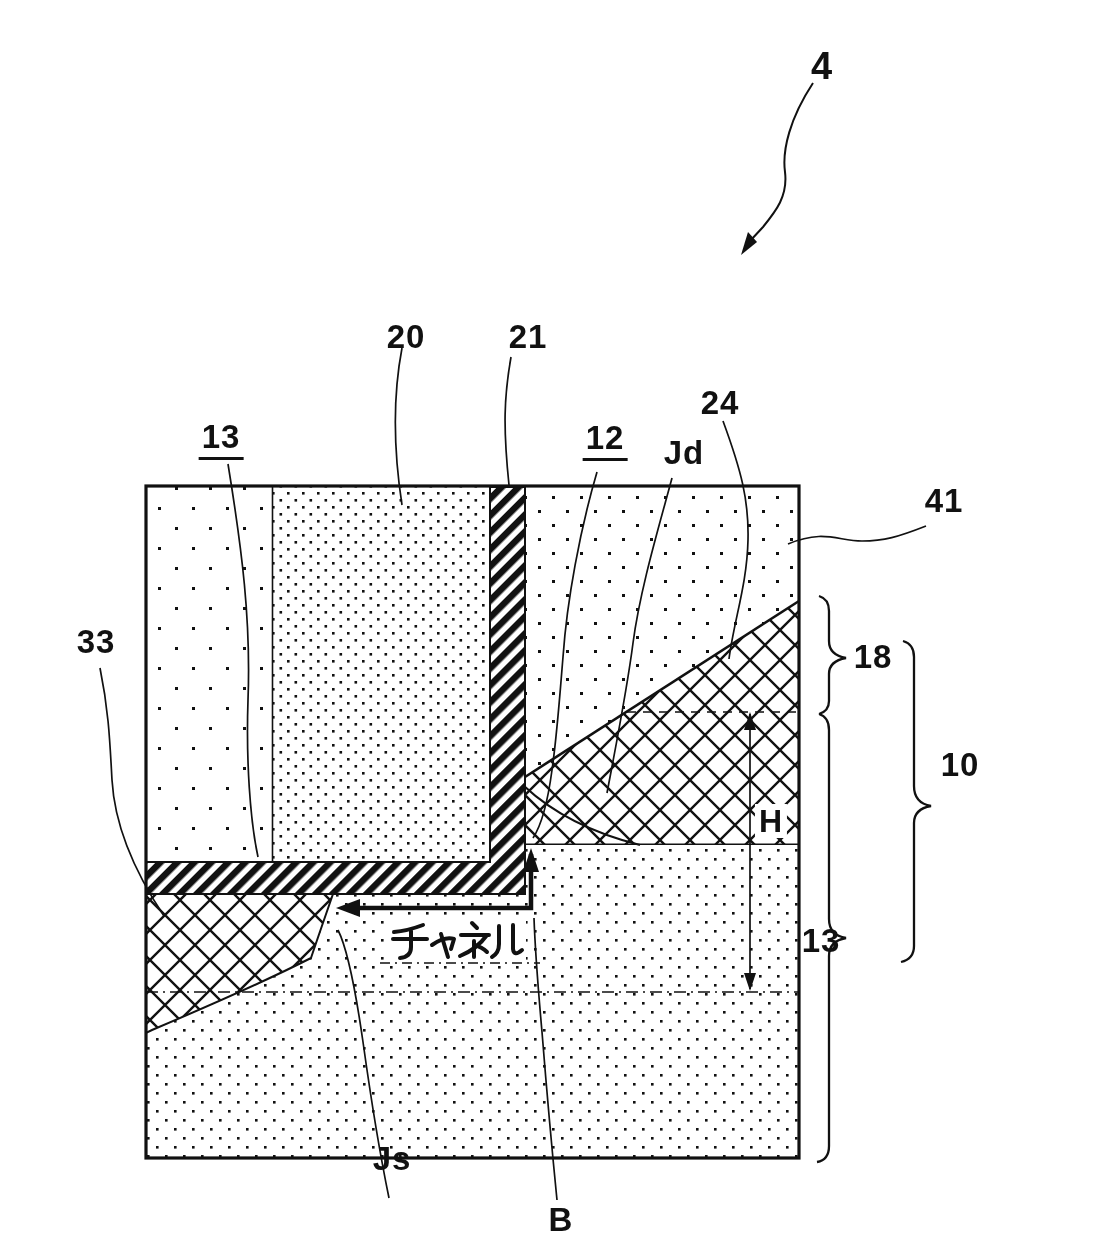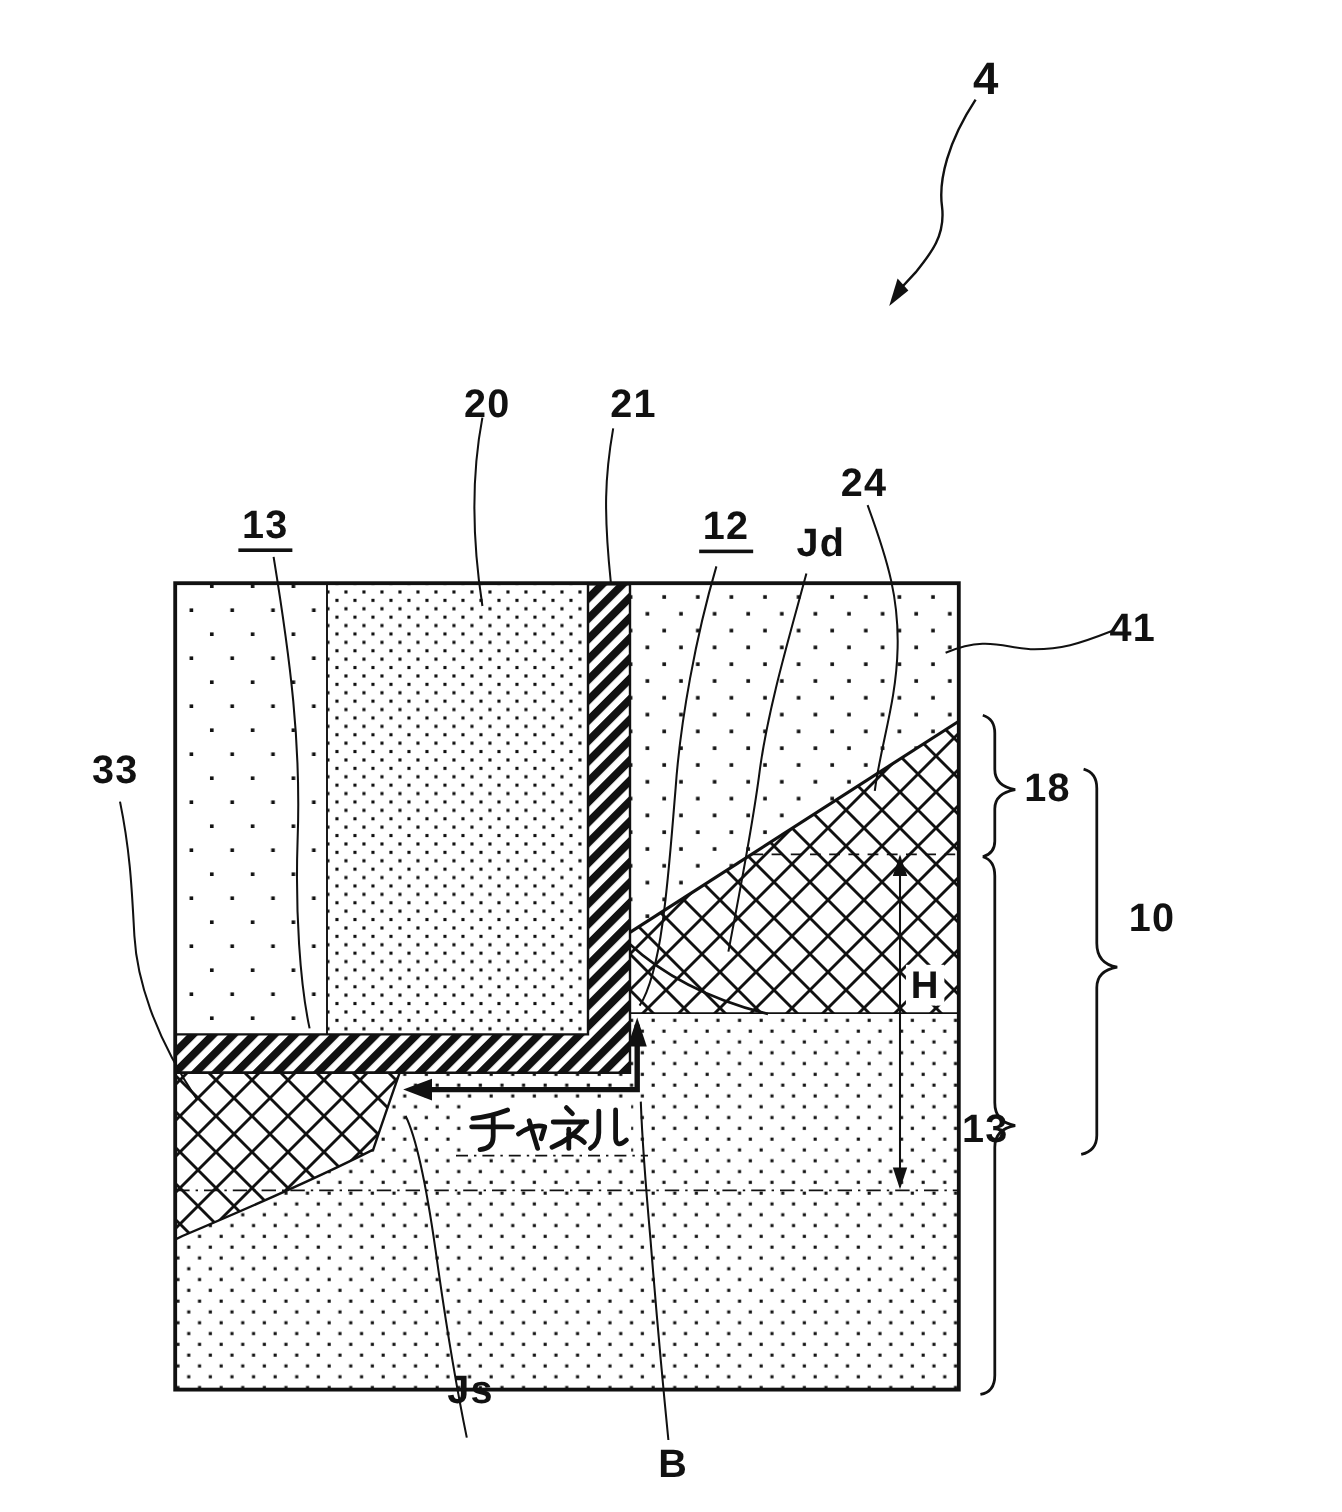--- a/index.html
+++ b/index.html
@@ -146,21 +146,21 @@
     </g>
   </svg>
 
   <div class="lbl big" style="left:822px;top:66px">4</div>
   <div class="lbl" style="left:406px;top:336px">20</div>
   <div class="lbl" style="left:528px;top:336px">21</div>
   <div class="lbl underline" style="left:221px;top:440px">13</div>
   <div class="lbl underline" style="left:605px;top:441px">12</div>
   <div class="lbl" style="left:684px;top:452px">Jd</div>
   <div class="lbl" style="left:720px;top:402px">24</div>
-  <div class="lbl" style="left:944px;top:523px">41</div>
+  <div class="lbl" style="left:944px;top:500px">41</div>
   <div class="lbl" style="left:96px;top:641px">33</div>
   <div class="lbl" style="left:873px;top:656px">18</div>
   <div class="lbl" style="left:960px;top:764px">10</div>
   <div class="lbl" style="left:821px;top:940px">13</div>
   <div class="lbl small bgw" style="left:771px;top:821px">H</div>
   <div class="lbl" style="left:392px;top:1158px">Js</div>
   <div class="lbl" style="left:561px;top:1219px">B</div>
 
   <span class="cjk-hidden">チャネル</span>
 

